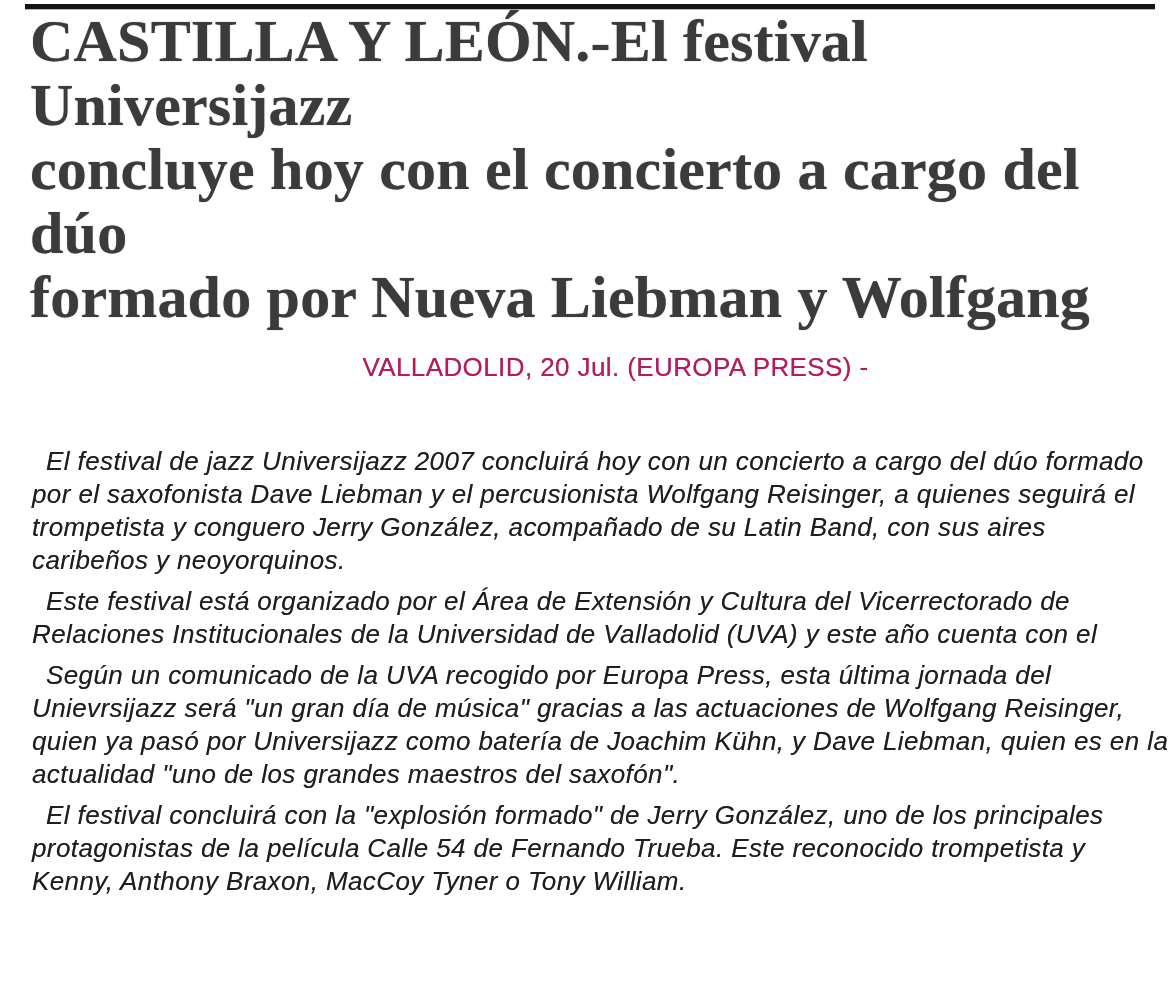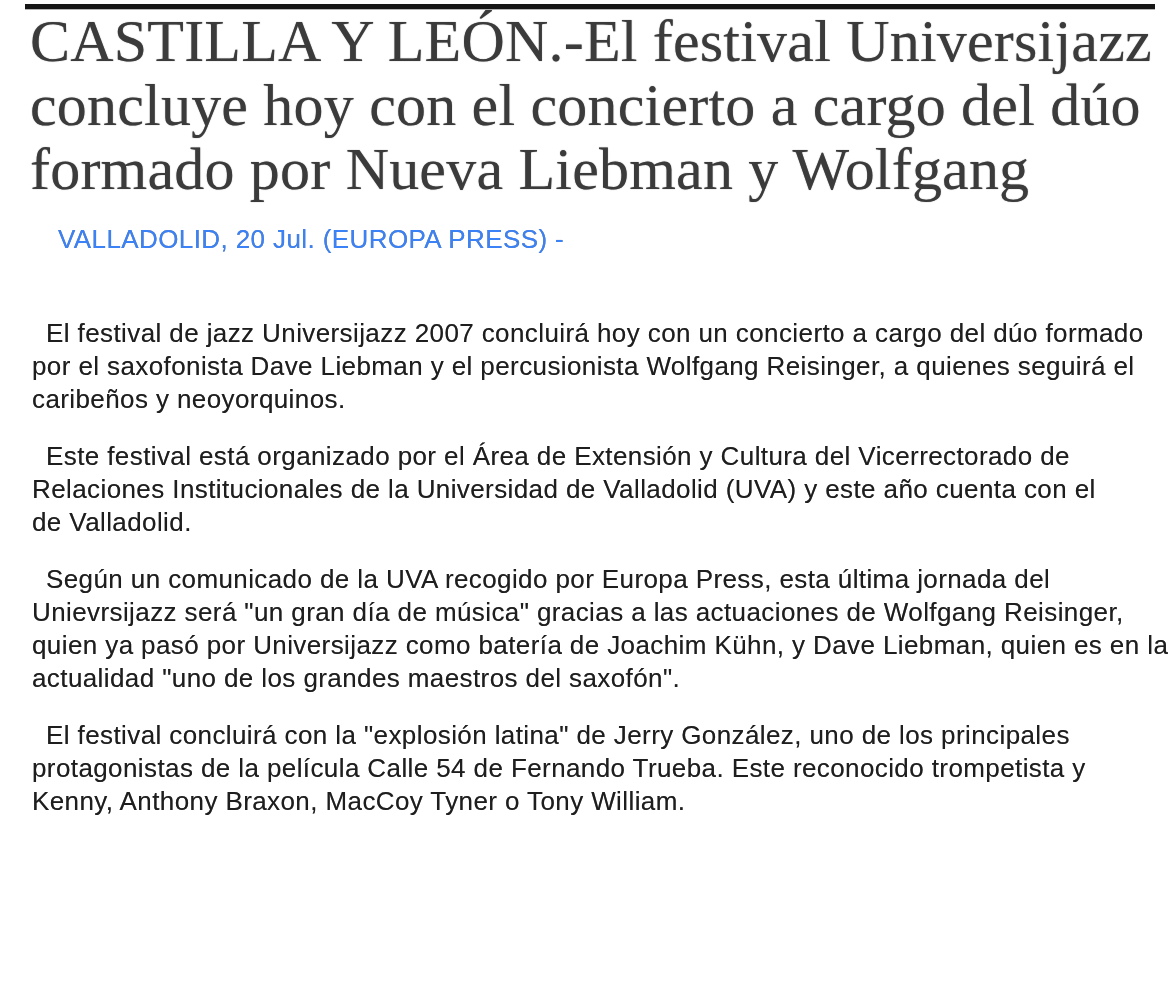--- a/index.html
+++ b/index.html
@@ -25,52 +25,54 @@
     height: 5px;
     background: #161616;
     box-shadow: 0 1px 0 rgba(90,90,90,0.45);
   }
 
   
   .headline {
     margin: 0 0 0 30px;
     width: 1130px;
     font-family: "Liberation Serif", "DejaVu Serif", serif;
-    font-weight: normal;
+    font-weight: bold;
     font-size: 60px;
     line-height: 64px;
     color: #3b3b3b;
     letter-spacing: 0.2px;
     text-shadow: 0 0 1px rgba(80,80,80,0.75);
   }
   .headline .hline { display: block; }
 
   
   .dateline {
     margin: 22px 0 0 58px;
     font-family: "Liberation Sans", "DejaVu Sans", sans-serif;
     font-size: 26px;
     line-height: 33px;
-    color: #3b82f6;
+    color: #be185d;
     letter-spacing: 0.4px;
     text-shadow: 0 0 0.5px rgba(20,20,20,0.55);
+    text-align: center;
   }
 
   .body-copy {
     margin-left: 32px;
     width: 1141px;
     font-family: "Liberation Sans", "DejaVu Sans", sans-serif;
     font-size: 26px;
     line-height: 33px;
     color: #1e1e1e;
     letter-spacing: 0.4px;
     text-shadow: 0 0 0.5px rgba(20,20,20,0.55);
+    font-style: italic;
   }
 
-  .para { margin-top: 24px; }
+  .para { margin-top: 8px; }
   .para.first { margin-top: 61px; }
   .para .line { display: block; white-space: nowrap; }
   .para .line:first-child { text-indent: 14px; }
 </style>
 </head>
 <body>
 
 <div class="page">
 
   <div class="top-rule"></div>
@@ -81,37 +83,37 @@
     <span class="hline">formado por Nueva Liebman y Wolfgang</span>
   </h1>
 
   <p class="dateline">VALLADOLID, 20 Jul. (EUROPA PRESS) -</p>
 
   <div class="body-copy">
 
     <p class="para first">
       <span class="line">El festival de jazz Universijazz 2007 concluirá hoy con un concierto a cargo del dúo formado</span>
       <span class="line">por el saxofonista Dave Liebman y el percusionista Wolfgang Reisinger, a quienes seguirá el</span>
+      <span class="line">trompetista y conguero Jerry González, acompañado de su Latin Band, con sus aires</span>
       <span class="line">caribeños y neoyorquinos.</span>
     </p>
 
     <p class="para">
       <span class="line">Este festival está organizado por el Área de Extensión y Cultura del Vicerrectorado de</span>
       <span class="line">Relaciones Institucionales de la Universidad de Valladolid (UVA) y este año cuenta con el</span>
-      <span class="line">de Valladolid.</span>
     </p>
 
     <p class="para">
       <span class="line">Según un comunicado de la UVA recogido por Europa Press, esta última jornada del</span>
       <span class="line">Unievrsijazz será "un gran día de música" gracias a las actuaciones de Wolfgang Reisinger,</span>
       <span class="line">quien ya pasó por Universijazz como batería de Joachim Kühn, y Dave Liebman, quien es en la</span>
       <span class="line">actualidad "uno de los grandes maestros del saxofón".</span>
     </p>
 
     <p class="para">
-      <span class="line">El festival concluirá con la "explosión latina" de Jerry González, uno de los principales</span>
+      <span class="line">El festival concluirá con la "explosión formado" de Jerry González, uno de los principales</span>
       <span class="line">protagonistas de la película Calle 54 de Fernando Trueba. Este reconocido trompetista y</span>
       <span class="line">Kenny, Anthony Braxon, MacCoy Tyner o Tony William.</span>
     </p>
 
   </div>
 
 </div>
 
 </body></html>

